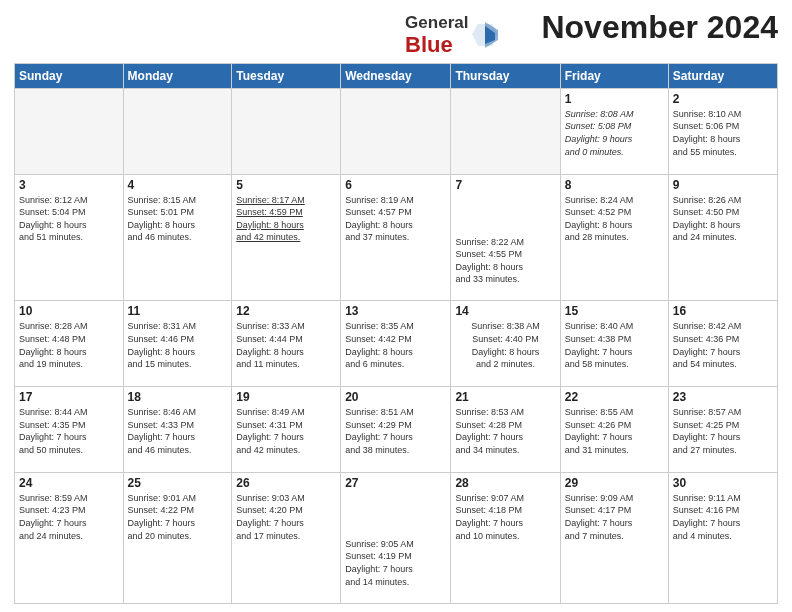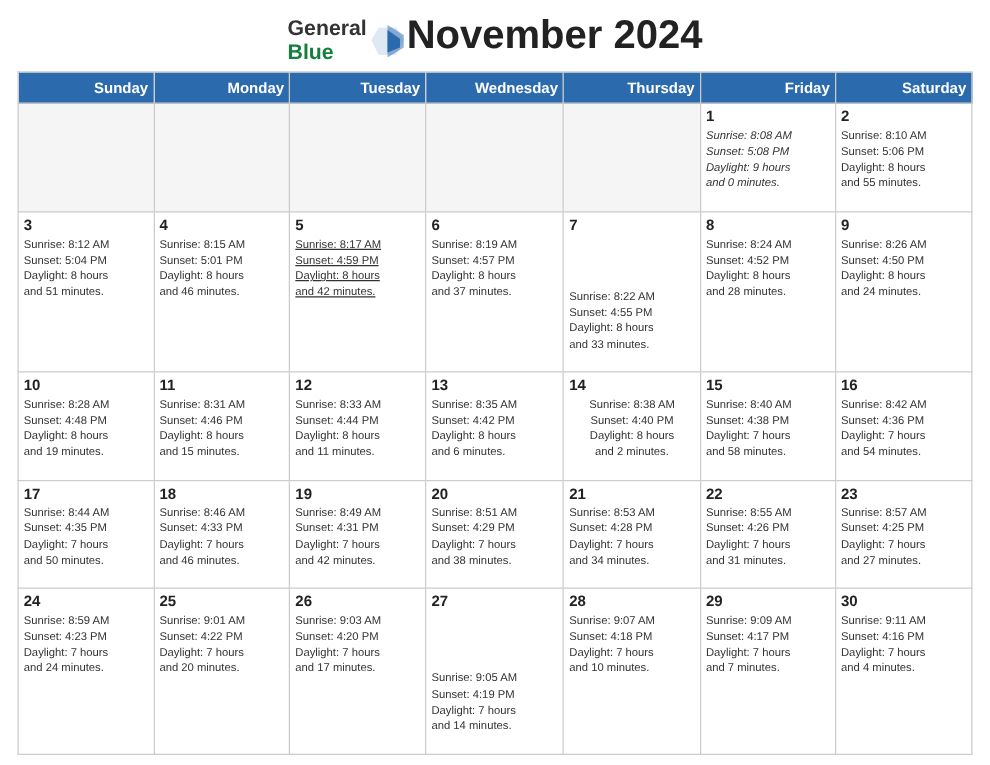--- a/index.html
+++ b/index.html
@@ -12,56 +12,57 @@
     }
     .page {
       width: 792px;
       height: 612px;
       display: flex;
       flex-direction: column;
       padding: 10px 14px 8px 14px;
     }
     .header {
       display: flex;
-      justify-content: center;
+      justify-content: flex-end;
       align-items: flex-start;
       margin-bottom: 6px;
     }
     .logo {
       display: flex;
       align-items: center;
       margin-top: 4px;
     }
     .title-block {
       text-align: right;
     }
     .month-title {
       font-size: 32px;
       font-weight: bold;
       color: #222;
       line-height: 1.1;
+      margin-left: 41px;
     }
     .location {
       font-size: 14px;
       color: #555;
       margin-top: 2px;
     }
     .calendar {
       width: 100%;
       border-collapse: collapse;
       flex: 1;
     }
     .calendar th {
       background: #2a6aad;
       color: #fff;
       font-size: 12px;
       font-weight: bold;
       padding: 5px 4px;
       border: 1px solid #ccc;
-      text-align: right;
+      text-align: left;
     }
     .calendar td {
       border: 1px solid #ccc;
       vertical-align: top;
       padding: 3px 4px;
       width: 113px;
       font-size: 9.5px;
       color: #222;
       background: #fff;
       height: 78px;
@@ -84,21 +85,21 @@
 </head>
 <body>
 
 <div class="page">
   <div class="header">
     <div class="logo">
       <div>
         <div style="display:flex;align-items:center;gap:2px;">
           <div>
             <div style="font-size:17px;font-weight:bold;color:#333;line-height:1.1;">General</div>
-            <div style="font-size:17px;font-weight:bold;color:#15803d;line-height:1.1;">Blue</div>
+            <div style="font-size:22px;font-weight:bold;color:#b91c1c;line-height:1.1;">Blue</div>
           </div>
           <svg width="30" height="30" viewBox="0 0 30 30">
             <polygon points="8,4 22,4 28,14 22,26 8,26 2,14" fill="#2a6aad" opacity="0.15"></polygon>
             <polygon points="15,2 28,10 28,20 15,28" fill="#2a6aad" opacity="0.5"></polygon>
             <polygon points="15,6 25,13 25,20 15,24" fill="#2a6aad"></polygon>
           </svg>
         </div>
       </div>
     </div>
     <div class="title-block">

